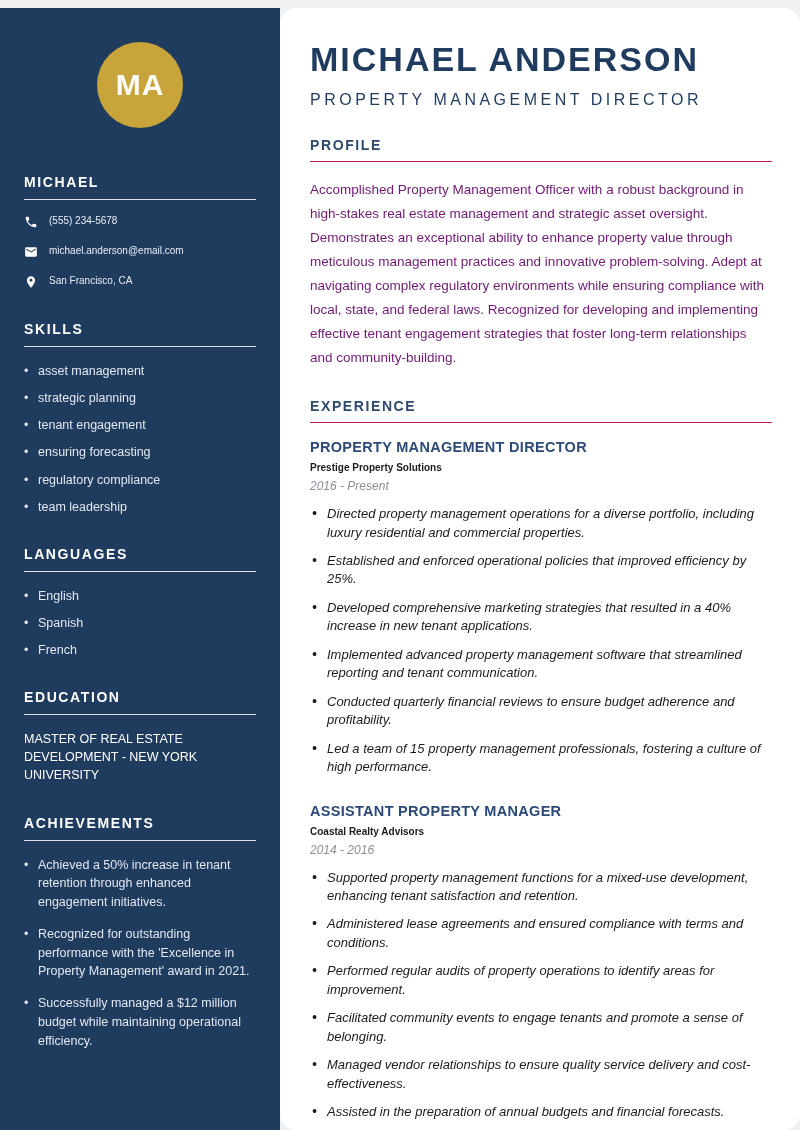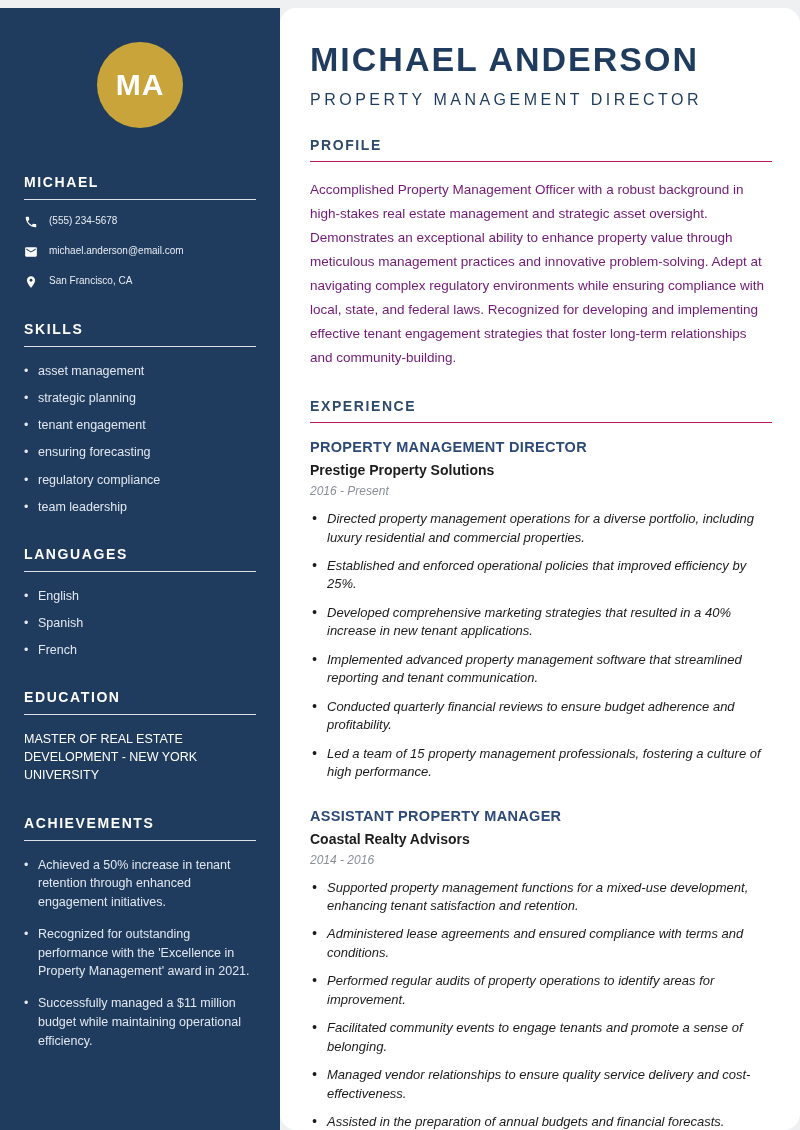--- a/index.html
+++ b/index.html
@@ -50,21 +50,21 @@
 
   .main-section { margin-top:28px; }
   .main-heading {
     font-size:14px; font-weight:700; letter-spacing:1.6px; color:#2d4a6b;
     padding-bottom:8px; border-bottom:1px solid #be185d; margin-bottom:16px;
   }
   .profile-text { font-size:13.5px; color:#701a75; line-height:1.78; }
 
   .job { margin-bottom:26px; }
   .job-title { font-size:14.5px; font-weight:700; color:#2d4a77; letter-spacing:.3px; }
-  .job-company { font-size:14px; font-weight:700; color:#1c1c1c; margin-top:7px; }
+  .job-company { font-size:10px; font-weight:700; color:#1c1c1c; margin-top:7px; }
   .job-dates { font-size:12px; font-style:italic; color:#8a8f98; margin-top:6px; }
   .job-bullets { list-style:none; margin-top:12px;font-style:italic; }
   .job-bullets li {
     position:relative; padding-left:17px; font-size:13px; color:#1b1b1b;
     line-height:1.42; margin-bottom:10px;
   }
   .job-bullets li::before { content:"•"; position:absolute; left:2px; top:-1px; font-size:14px; color:#1b1b1b; }
 </style>
 </head>
 <body>
@@ -129,21 +129,21 @@
     <section class="side-section">
       <div class="side-heading">EDUCATION</div>
       <div class="edu-degree">MASTER OF REAL ESTATE DEVELOPMENT - NEW YORK UNIVERSITY</div>
     </section>
 
     <section class="side-section">
       <div class="side-heading">ACHIEVEMENTS</div>
       <ul class="side-list ach-list">
         <li>Achieved a 50% increase in tenant retention through enhanced engagement initiatives.</li>
         <li>Recognized for outstanding performance with the 'Excellence in Property Management' award in 2021.</li>
-        <li>Successfully managed a $11 million budget while maintaining operational efficiency.</li>
+        <li>Successfully managed a $12 million budget while maintaining operational efficiency.</li>
       </ul>
     </section>
 
   </aside>
 
   <main class="main">
 
     <h1 class="name">MICHAEL ANDERSON</h1>
     <div class="job-subtitle">PROPERTY MANAGEMENT DIRECTOR</div>
 

